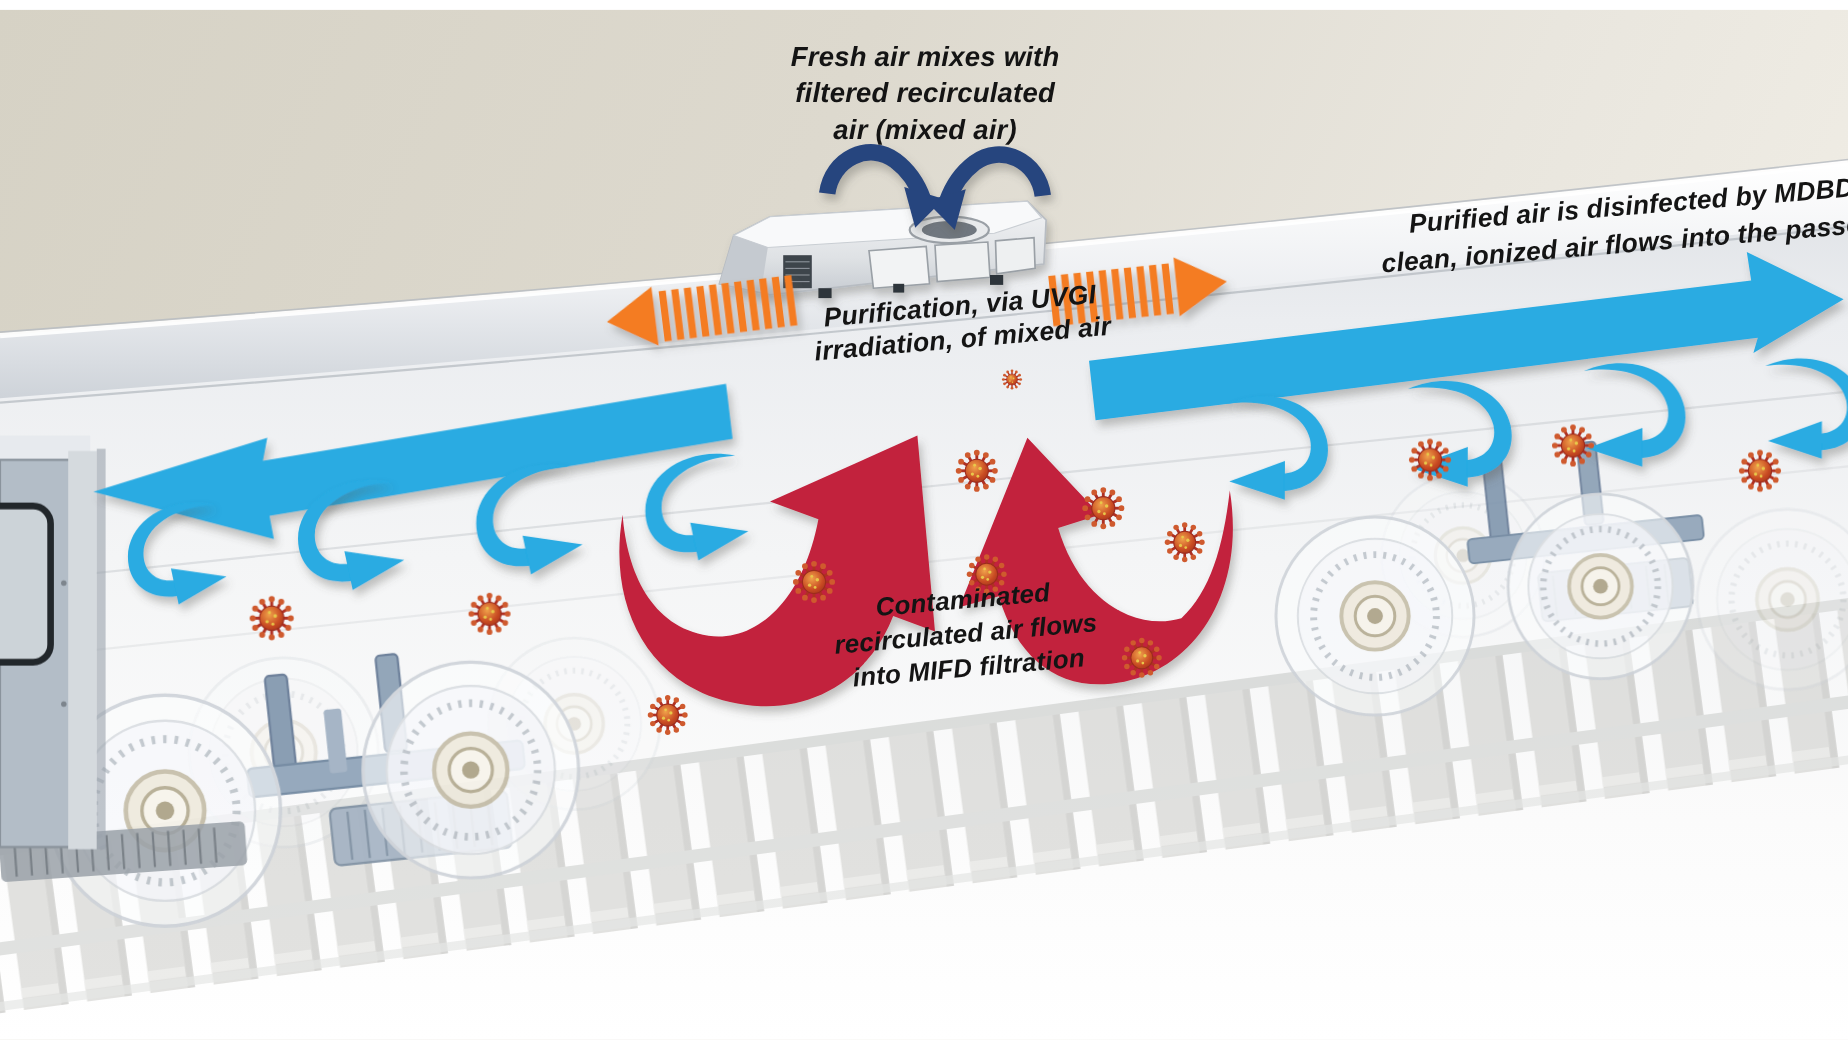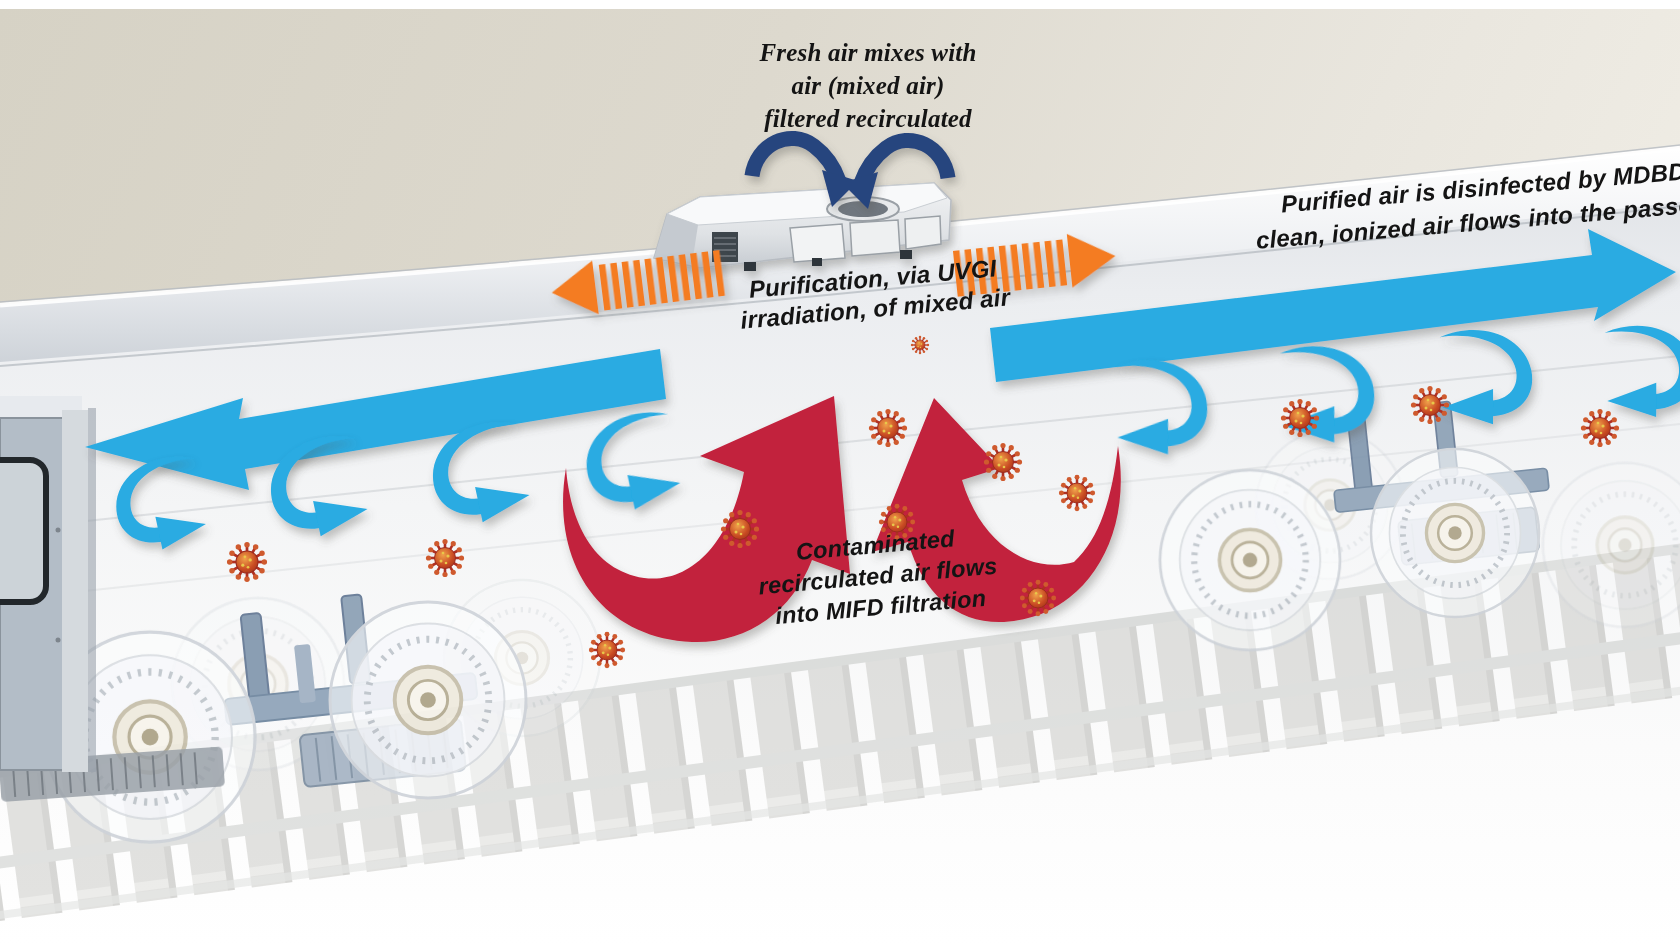--- a/index.html
+++ b/index.html
@@ -2,21 +2,21 @@
 <html><head>
 <meta charset="utf-8">
 <style>
   html,body{margin:0;padding:0;background:#fff;}
   .scene{position:relative;width:1680px;height:945px;overflow:hidden;
          font-family:"Liberation Sans",sans-serif;}
   .scene svg{position:absolute;left:0;top:0;}
   .label{position:absolute;color:#141414;font-style:italic;font-weight:600;
          text-align:center;letter-spacing:0.2px;}
   .label span{display:block;white-space:nowrap;}
-  .lbl-fresh{left:712px;top:36px;width:312px;font-size:25px;line-height:33px;font-family:Liberation Serif, serif;}
+  .lbl-fresh{left:685px;top:36px;width:312px;font-size:25px;line-height:33px;}
   .lbl-purif{left:713px;top:264px;width:322px;font-size:24px;line-height:30px;
              transform:rotate(-5deg);}
   .lbl-purified{left:1180px;top:196px;width:640px;font-size:24px;line-height:34px;
              transform:rotate(-4.7deg);transform-origin:left center;}
   .lbl-contam{left:717px;top:530px;width:322px;font-size:23.5px;line-height:31px;
              transform:rotate(-5deg);}
 </style>
 </head>
 <body>
 
@@ -306,22 +306,22 @@
     <use href="#virus" transform="translate(1038,598) scale(0.95)"></use>
     <use href="#virus" transform="translate(920,345) scale(0.48)"></use>
     <use href="#virus" transform="translate(1300,418)"></use>
     <use href="#virus" transform="translate(1430,405)"></use>
     <use href="#virus" transform="translate(1600,428)"></use>
   </g>
 </svg>
 
 <div class="label lbl-fresh">
   <span>Fresh air mixes with</span>
+  <span>filtered recirculated</span>
   <span>air (mixed air)</span>
-  <span>filtered recirculated</span>
 </div>
 
 <div class="label lbl-purif">
   <span>Purification, via UVGI</span>
   <span>irradiation, of mixed air</span>
 </div>
 
 <div class="label lbl-purified">
   <span>Purified air is disinfected by MDBD io</span>
   <span>clean, ionized air flows into the passenger</span>

